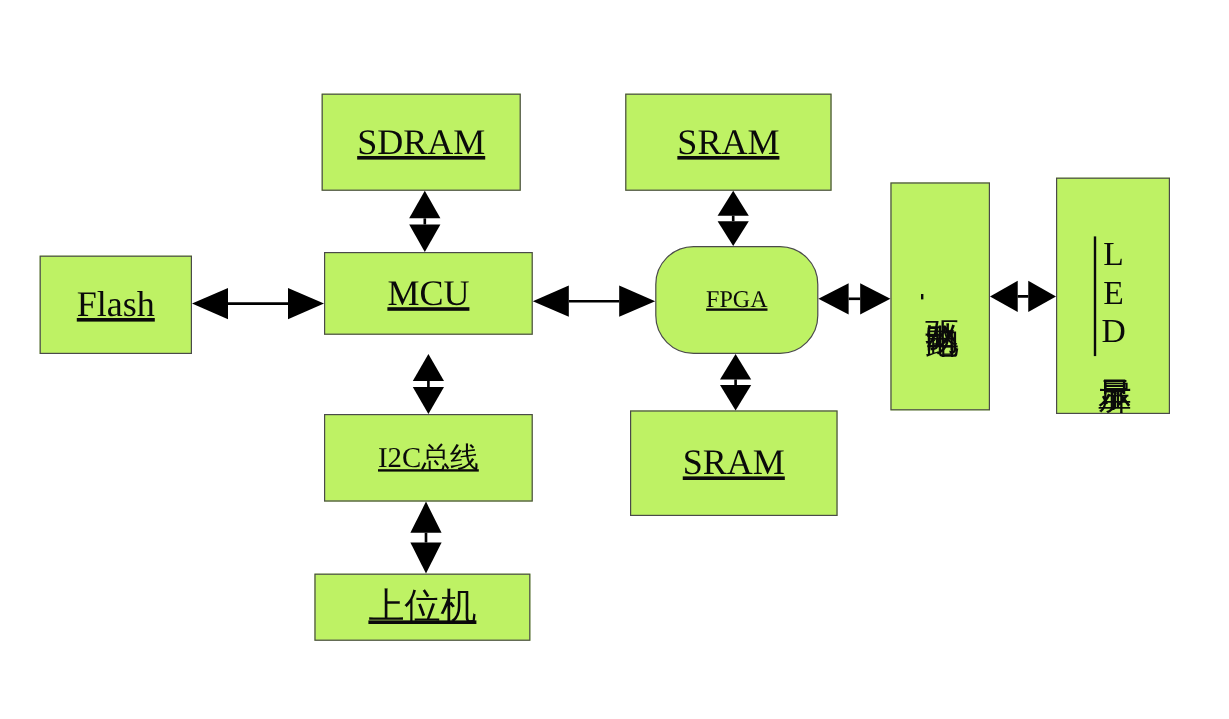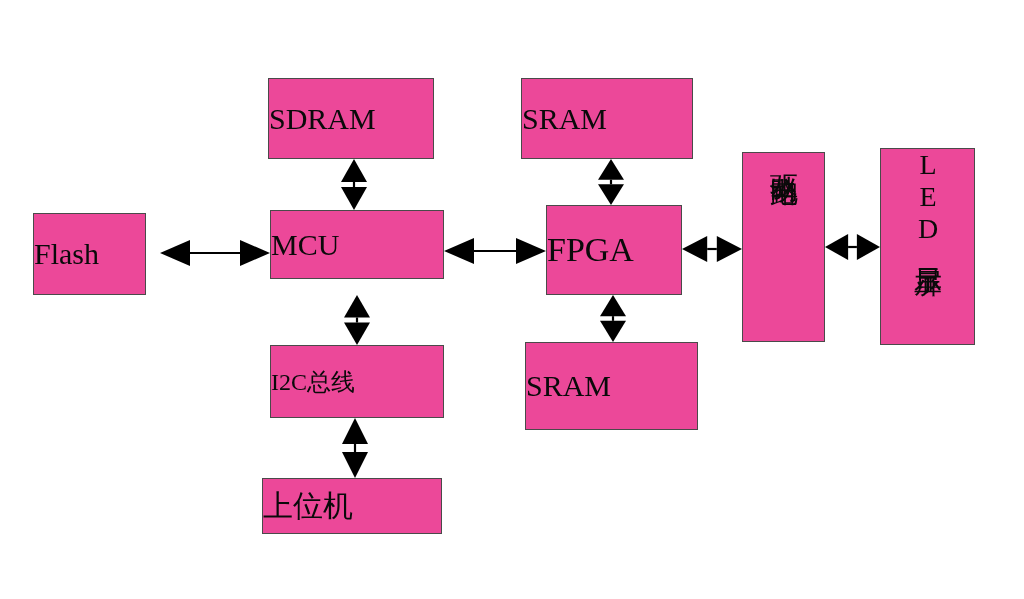--- a/index.html
+++ b/index.html
@@ -12,27 +12,28 @@
     width: 1024px;
     height: 599px;
     background: #ffffff;
     font-family: "Liberation Serif", "DejaVu Serif", serif;
     overflow: hidden;
   }
   .node {
     position: absolute;
     box-sizing: border-box;
     border: 1.5px solid #4a4a4a;
-    background: #ec4899;
+    background: #bef264;
     display: flex;
     align-items: center;
-    justify-content: flex-start;
+    justify-content: center;
     color: #0a0a0a;
     line-height: 1.0;
     white-space: pre;
+    text-decoration: underline;
   }
   .node .label {
     display: block;
     text-align: center;
   }
   .node.vert {
     writing-mode: vertical-rl;
     text-orientation: upright;
     letter-spacing: 0.04em;
   }
@@ -47,27 +48,27 @@
   .conn svg {
     display: block;
     overflow: visible;
   }
 </style>
 </head>
 <body>
 
 <div id="canvas">
   <div id="nodes-layer">
-      <div class="node" style="left: 33px; top: 213px; width: 113px; height: 82px; font-size: 30px; border-color: rgb(74, 74, 74); color: rgb(10, 10, 10);"><span class="label">Flash</span></div>
+      <div class="node" style="left: 33px; top: 213px; width: 127px; height: 82px; font-size: 30px; border-color: rgb(74, 74, 74); color: rgb(10, 10, 10);"><span class="label">Flash</span></div>
       <div class="node" style="left: 268px; top: 78px; width: 166px; height: 81px; font-size: 30px; border-color: rgb(74, 74, 74); color: rgb(10, 10, 10);"><span class="label">SDRAM</span></div>
       <div class="node" style="left: 270px; top: 210px; width: 174px; height: 69px; font-size: 30px; border-color: rgb(74, 74, 74); color: rgb(10, 10, 10);"><span class="label">MCU</span></div>
       <div class="node" style="left: 270px; top: 345px; width: 174px; height: 73px; font-size: 24px; border-color: rgb(74, 74, 74); color: rgb(10, 10, 10);"><span class="label">I2C总线</span></div>
       <div class="node" style="left: 262px; top: 478px; width: 180px; height: 56px; font-size: 30px; border-color: rgb(74, 74, 74); color: rgb(10, 10, 10);"><span class="label">上位机</span></div>
       <div class="node" style="left: 521px; top: 78px; width: 172px; height: 81px; font-size: 30px; border-color: rgb(74, 74, 74); color: rgb(10, 10, 10);"><span class="label">SRAM</span></div>
-      <div class="node" style="left: 546px; top: 205px; width: 136px; height: 90px; font-size: 34px; border-color: rgb(74, 74, 74); color: rgb(10, 10, 10);"><span class="label">FPGA</span></div>
+      <div class="node" style="left: 546px; top: 205px; width: 136px; height: 90px; font-size: 20px; border-color: rgb(74, 74, 74); color: rgb(10, 10, 10); border-radius: 32px;"><span class="label">FPGA</span></div>
       <div class="node" style="left: 525px; top: 342px; width: 173px; height: 88px; font-size: 30px; border-color: rgb(74, 74, 74); color: rgb(10, 10, 10);"><span class="label">SRAM</span></div>
       <div class="node vert" style="left: 742px; top: 152px; width: 83px; height: 190px; font-size: 28px; border-color: rgb(74, 74, 74); color: rgb(10, 10, 10);"><span class="label">驱动电路</span></div>
       <div class="node vert" style="left: 880px; top: 148px; width: 95px; height: 197px; font-size: 28px; border-color: rgb(74, 74, 74); color: rgb(10, 10, 10);"><span class="label">LED显示屏</span></div>
     </div>
   <div id="conns-layer">
       <div class="conn" style="left: 337px; top: 159px;">
         <svg width="34" height="51" viewBox="0 0 34 51">
           <polygon points="17,0 4,22.95 30,22.95" fill="#000000"></polygon>
           <polygon points="17,51 4,28.05 30,28.05" fill="#000000"></polygon>
           <line x1="17" y1="22.95" x2="17" y2="28.05" stroke="#000000" stroke-width="2.2"></line>

